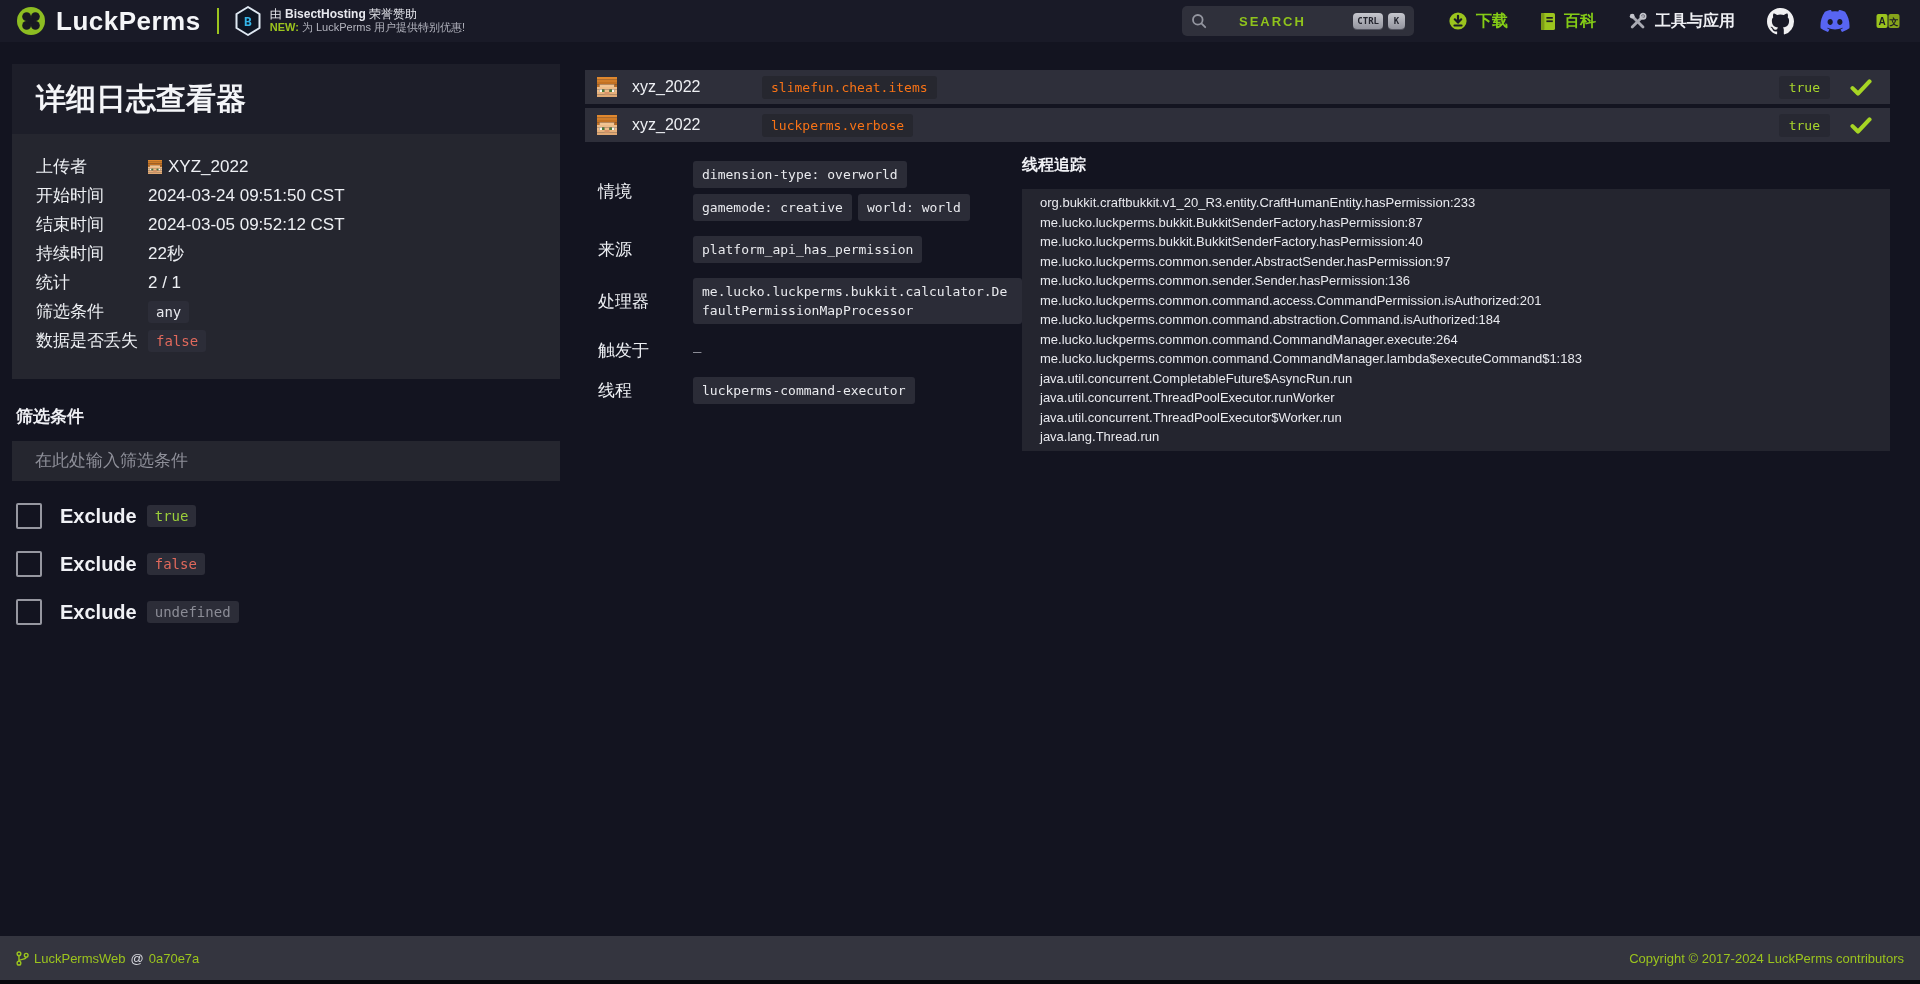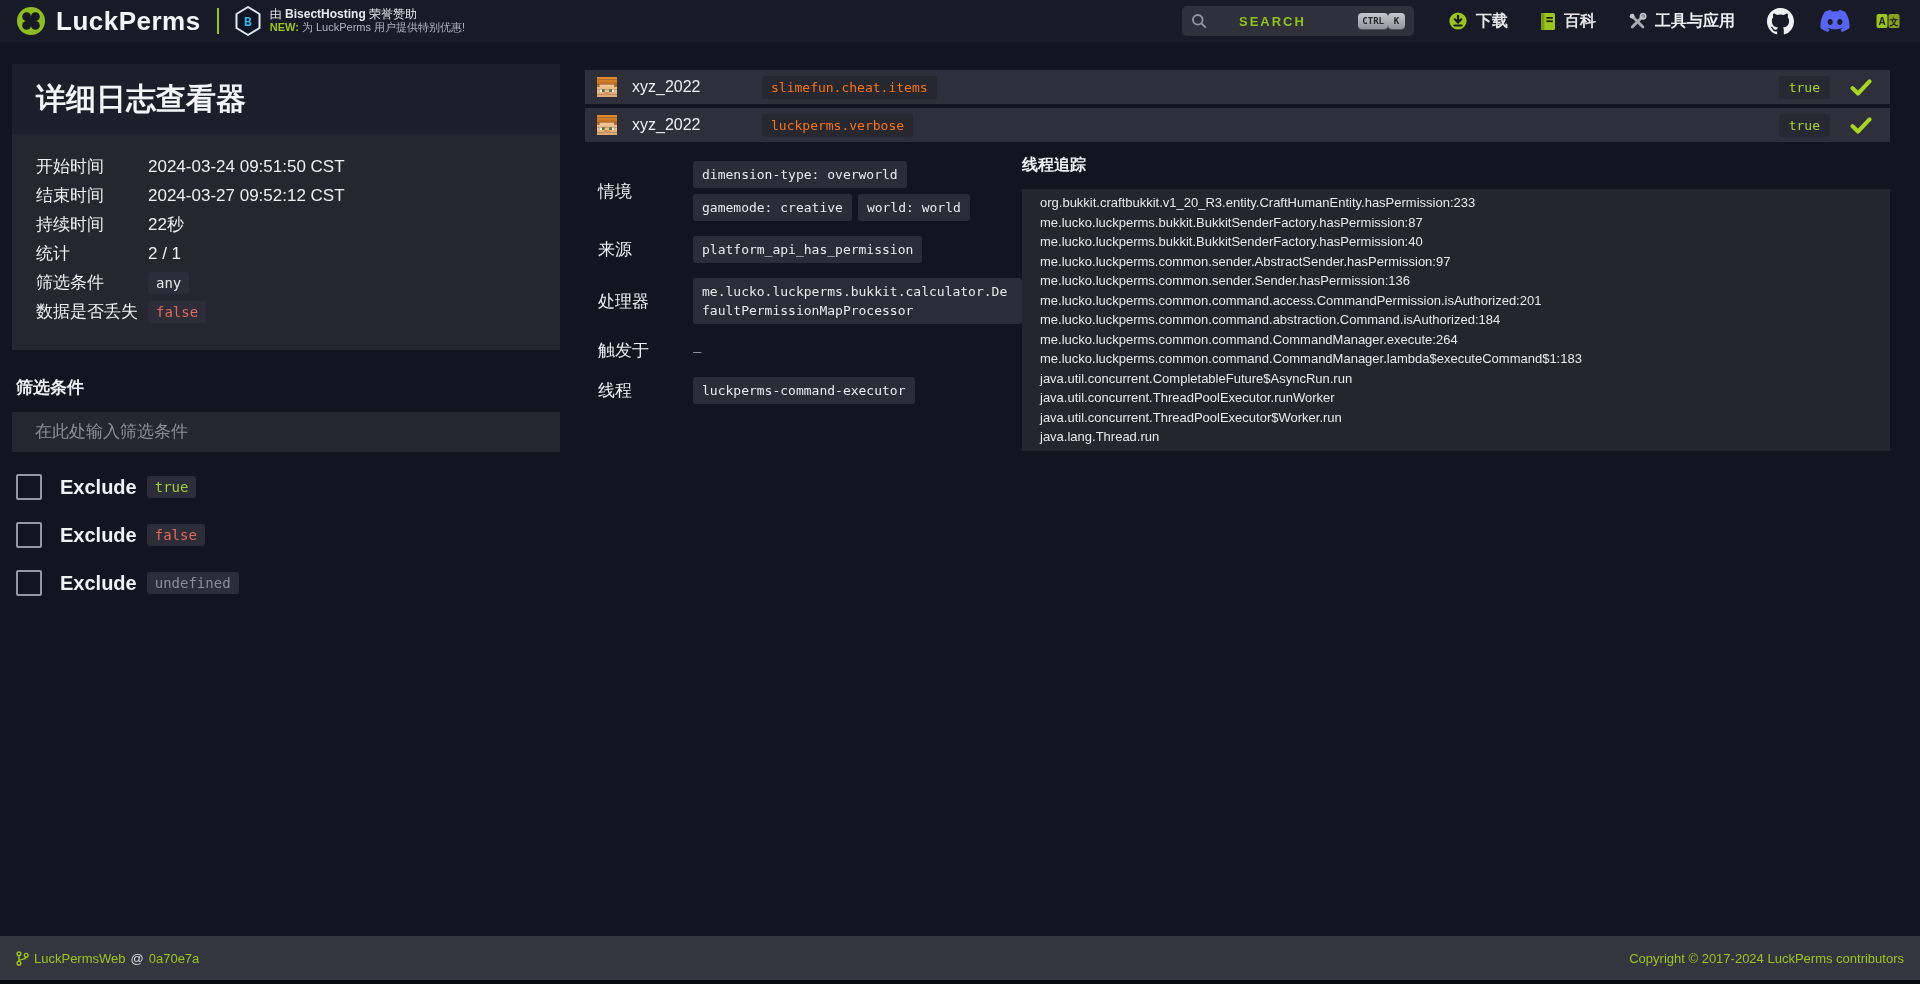--- a/index.html
+++ b/index.html
@@ -30,31 +30,31 @@
   .sponsor-l2 { font-size: 11px; color: #b4b5bf; }
   .sponsor-l2 .tag { color: #9bc41e; font-weight: 700; }
   .nav-spacer { flex: 1; }
   .searchbox {
     width: 232px; height: 30px;
     background: #2f303b; border-radius: 5px;
     display: flex; align-items: center;
     padding: 0 9px; margin-right: 34px; cursor: pointer;
   }
   .search-label { font-size: 13px; font-weight: 700; letter-spacing: 2px; color: #8fc31c; margin-left: 32px; }
-  .search-keys { margin-left: auto; display: flex; }
+  .search-keys { margin-left: auto; display: flex; gap: 5px; }
   .keycap {
     background: linear-gradient(#c6c7ce, #93949e);
     color: #23242e; font-size: 9px; font-weight: 700;
     border-radius: 4px; padding: 3px 4px; min-width: 17px; text-align: center;
     box-shadow: 0 1px 0 #555662;
     font-family: "DejaVu Sans Mono", monospace;
   }
   .nav-link { display: flex; align-items: center; gap: 8px; margin-right: 32px; cursor: pointer; }
   .nav-link .lbl { font-size: 16px; font-weight: 700; }
-  .nav-link.green .lbl { color: #e5e5e5; }
+  .nav-link.green .lbl { color: #84cc16; }
   .nav-link.white .lbl { color: #f0f1f5; }
   .nav-icon-btn { margin-right: 26px; cursor: pointer; display: flex; align-items: center; }
   .nav-icon-btn:last-child { margin-right: 4px; }
 
   
   .main { flex: 1; display: flex; align-items: flex-start; min-height: 0; }
 
   
   aside { width: 560px; flex-shrink: 0; padding: 22px 0 0 12px; }
   .side-title { background: #1d1e29; padding: 15px 24px 14px; }
@@ -249,26 +249,35 @@
 </nav>
 
 <div class="main">
 
   <aside>
     <div class="side-title">
       <h1>详细日志查看器</h1>
     </div>
     <div class="meta-panel">
       <div class="meta-row">
+        <span class="meta-label">上传者</span>
+        <span class="meta-value">
+          <svg class="avatar small" viewBox="0 0 8 8">
+              <use href="#mc-face"></use>
+            </svg>
+          <span>XYZ_2022</span>
+        </span>
+      </div>
+      <div class="meta-row">
         <span class="meta-label">开始时间</span>
         <span class="meta-value">2024-03-24 09:51:50 CST</span>
       </div>
       <div class="meta-row">
         <span class="meta-label">结束时间</span>
-        <span class="meta-value">2024-03-27 09:52:12 CST</span>
+        <span class="meta-value">2024-03-05 09:52:12 CST</span>
       </div>
       <div class="meta-row">
         <span class="meta-label">持续时间</span>
         <span class="meta-value">22秒</span>
       </div>
       <div class="meta-row">
         <span class="meta-label">统计</span>
         <span class="meta-value">2 / 1</span>
       </div>
       <div class="meta-row">

